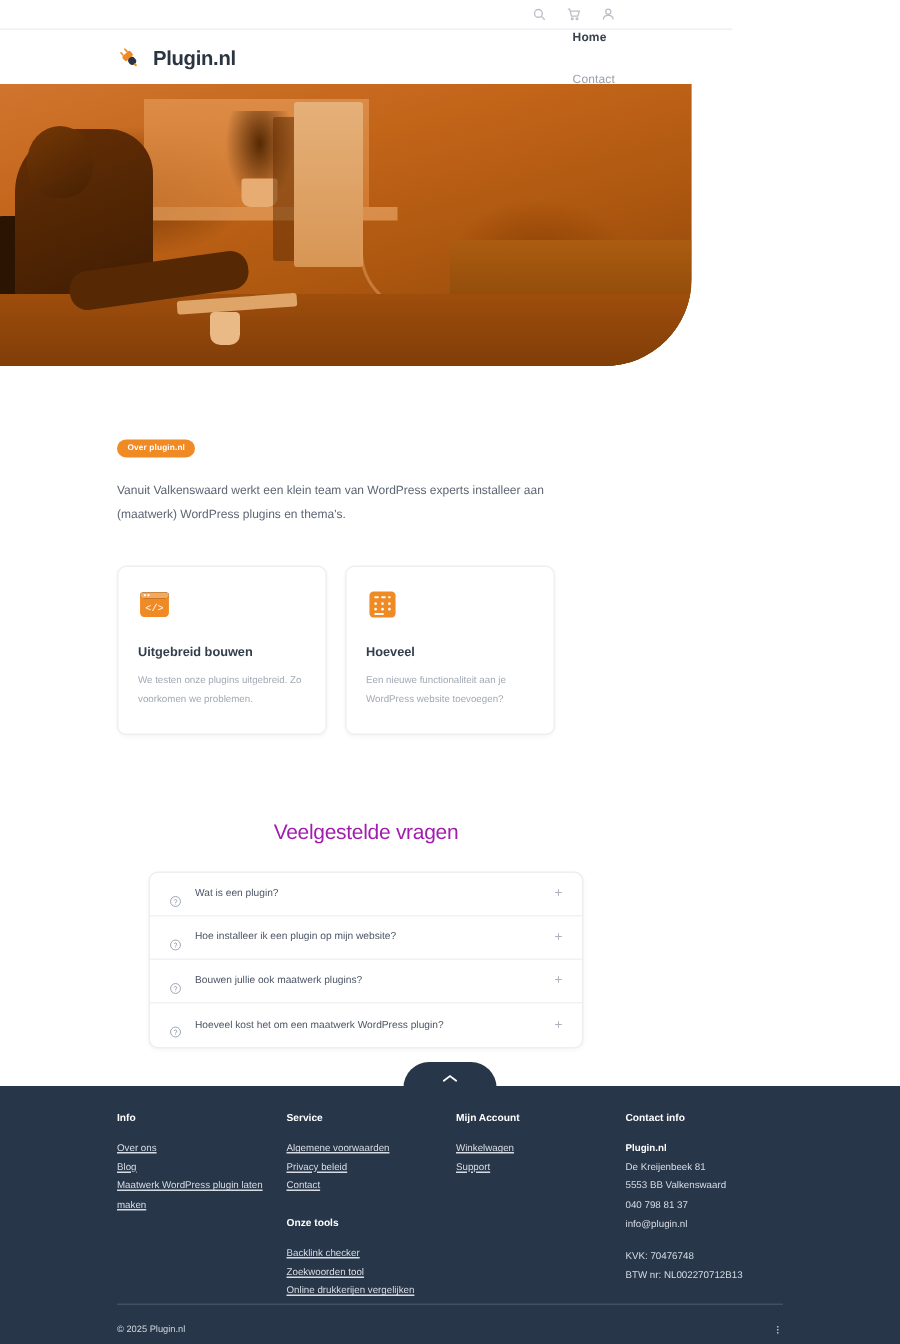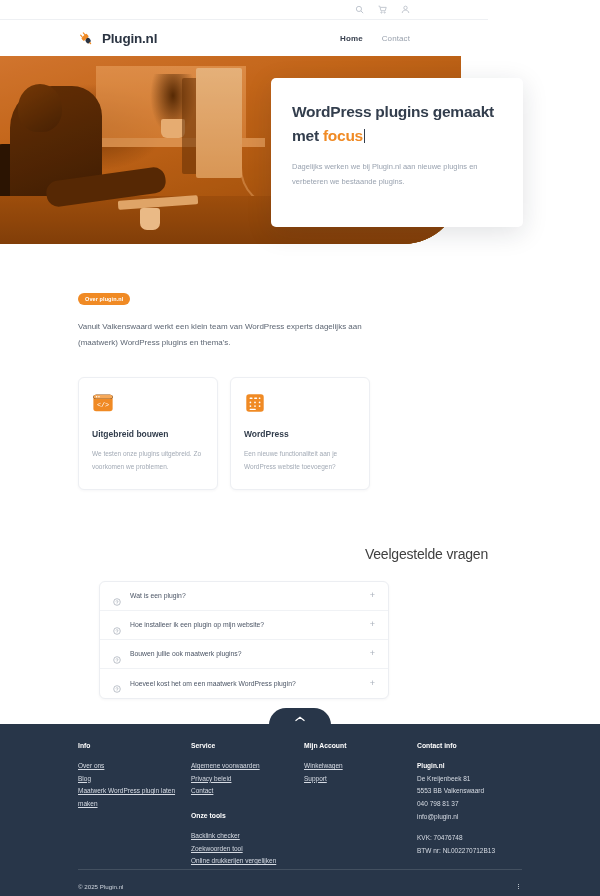--- a/index.html
+++ b/index.html
@@ -34,21 +34,21 @@
     background: #fff;
   }
   .brand { display: flex; align-items: center; gap: 7px; }
   .brand-logo { width: 17px; height: 17px; display: block; }
   .brand-name {
     font-size: 13.5px;
     font-weight: bold;
     color: #2b3442;
     letter-spacing: -0.2px;
   }
-  .nav { margin-left: auto; display: flex; align-items: flex-end; gap: 19px; }
+  .nav { margin-left: auto; display: flex; align-items: flex-start; gap: 19px; flex-direction: column; }
   .nav a { font-size: 8px; text-decoration: none; letter-spacing: .1px; }
   .nav .nav-active { color: #39414f; font-weight: bold; }
   .nav .nav-idle { color: #99a1ad; }
 
   
   .hero { position: relative; height: 188px; }
   .hero-photo {
     position: absolute;
     left: 0; top: 0;
     width: 461px; height: 188px;
@@ -213,23 +213,23 @@
   }
   .card-text {
     font-size: 6.5px;
     line-height: 2.0;
     color: #a2aab5;
   }
 
   
   .faq { padding: 56px 0 0 0; }
   .faq-title {
-    text-align: right;
+    text-align: center;
     font-size: 14px;
-    color: #404040;
+    color: #a21caf;
     letter-spacing: -0.2px;
   }
   .faq-list {
     margin: 19px auto 0 auto;
     width: 290px;
     background: #fff;
     border: 1px solid #eceef2;
     border-radius: 6px;
     box-shadow: 0 1px 3px rgba(25,35,55,0.04);
     overflow: hidden;
@@ -392,32 +392,25 @@
       <div class="ph-cables"></div>
       <div class="ph-chair"></div>
       <div class="ph-person"></div>
       <div class="ph-head"></div>
       <div class="ph-desk"></div>
       <div class="ph-arm"></div>
       <div class="ph-kb"></div>
       <div class="ph-mug"></div>
       <div class="ph-tint"></div>
     </div>
-    <div class="hero-card">
-      <div class="hero-title">
-        <span>WordPress plugins gemaakt</span><br>
-        <span>met </span><span class="accent">focus</span><span class="hero-caret"></span>
-      </div>
-      <div class="hero-sub">Dagelijks werken we bij Plugin.nl aan nieuwe plugins en verbeteren we bestaande plugins.</div>
-    </div>
   </div>
 
   <div class="about">
     <span class="badge">Over plugin.nl</span>
-    <div class="about-text">Vanuit Valkenswaard werkt een klein team van WordPress experts dagelijks aan (maatwerk) WordPress plugins en thema's.</div>
+    <div class="about-text">Vanuit Valkenswaard werkt een klein team van WordPress experts installeer aan (maatwerk) WordPress plugins en thema's.</div>
   </div>
 
   <div class="cards">
 
     <div class="card">
       <span class="card-icon">
         <svg viewBox="0 0 24 24">
           <rect x="1.5" y="3" width="21" height="18" rx="3" fill="#f08a24"></rect>
           <rect x="1.5" y="3" width="21" height="4.4" rx="3" fill="#f3a css"></rect>
           <rect x="1.5" y="3" width="21" height="4.4" rx="2.6" fill="#f6a95a"></rect>
@@ -441,21 +434,21 @@
             <circle cx="7" cy="11.4" r="0.95"></circle>
             <circle cx="12" cy="11.4" r="0.95"></circle>
             <circle cx="17" cy="11.4" r="0.95"></circle>
             <circle cx="7" cy="15.4" r="0.95"></circle>
             <circle cx="12" cy="15.4" r="0.95"></circle>
             <circle cx="17" cy="15.4" r="0.95"></circle>
             <rect x="6" y="18.2" width="7" height="1.4" rx="0.7"></rect>
           </g>
         </svg>
       </span>
-      <div class="card-title">WordPress</div>
+      <div class="card-title">Hoeveel</div>
       <div class="card-text">Een nieuwe functionaliteit aan je WordPress website toevoegen?</div>
     </div>
   </div>
 
   <div class="faq">
     <div class="faq-title">Veelgestelde vragen</div>
     <div class="faq-list">
 
       <div class="faq-item">
         <span class="faq-q-icon">

